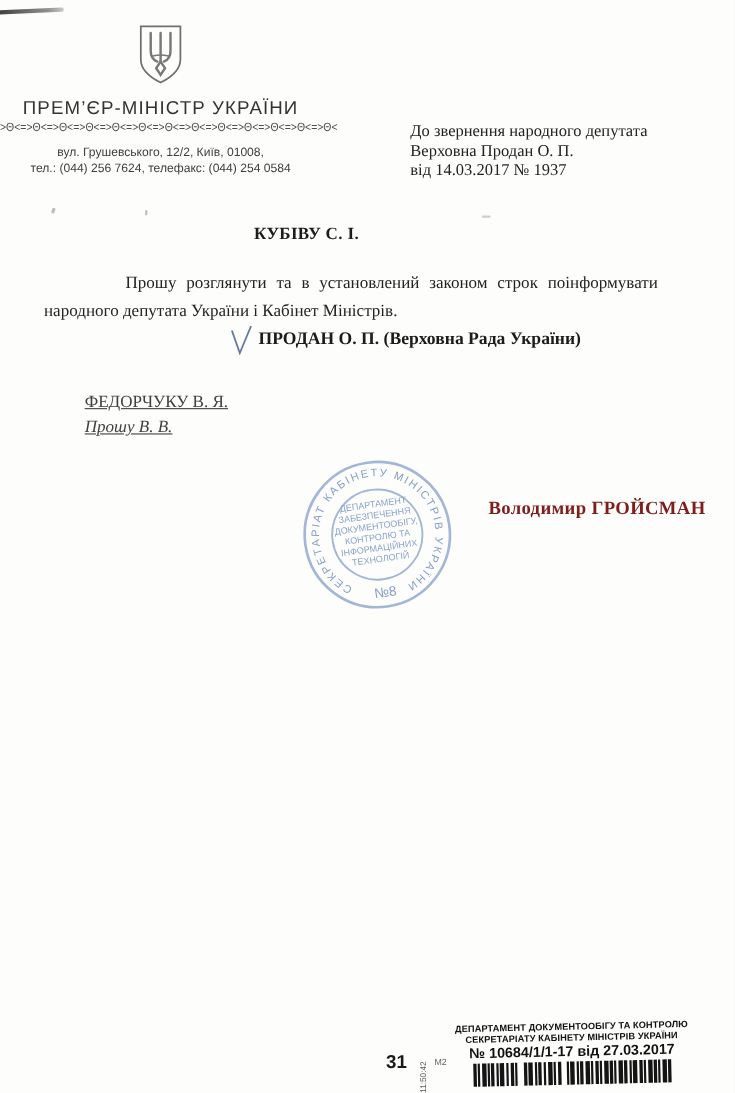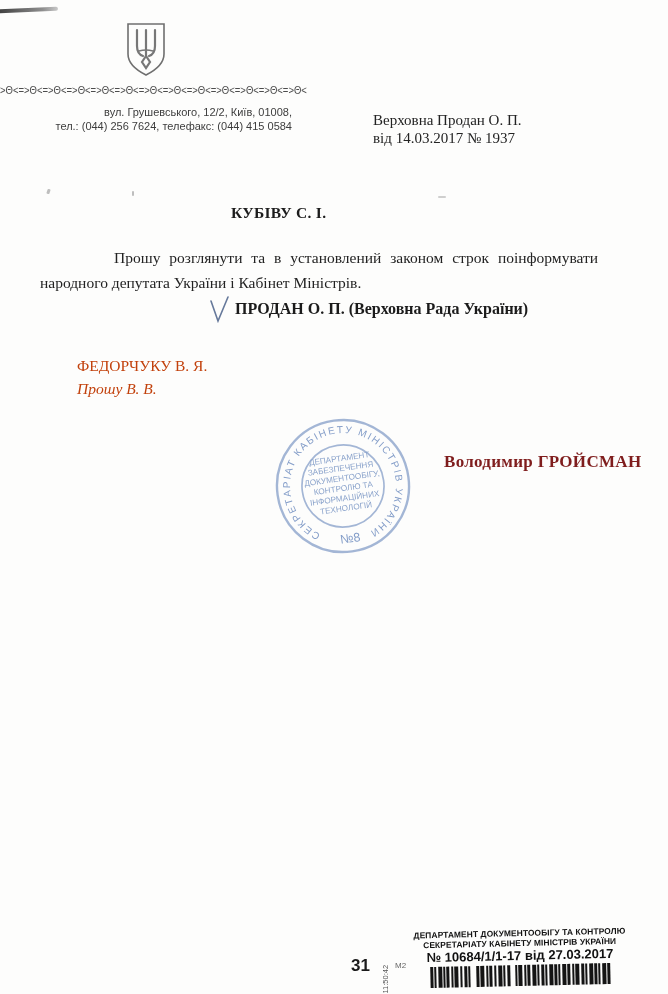--- a/index.html
+++ b/index.html
@@ -16,35 +16,35 @@
   .speck1{left:47px;top:189px;width:3px;height:5px;transform:rotate(20deg);}
   .speck2{left:132px;top:191px;width:2px;height:5px;}
   .speck3{left:438px;top:196px;width:8px;height:2px;opacity:.4;}
   
   .letterhead{position:absolute;left:0;top:22px;width:292px;text-align:center;
     font-family:"Liberation Sans", sans-serif;color:#3a3a3a;}
   .emblem{display:inline-block;width:48px;height:56px;}
   .lh-title{margin-top:6px;font-size:17px;letter-spacing:1px;color:#333;white-space:nowrap;}
   .lh-ornament{margin-top:2px;font-size:9.5px;letter-spacing:0px;color:#4c4c4c;
     white-space:nowrap;transform:scaleY(1.15);}
-  .lh-address{margin-top:10px;font-size:11px;line-height:14px;color:#3d3d3d;white-space:nowrap;text-align:right;}
+  .lh-address{margin-top:10px;font-size:11px;line-height:14px;color:#3d3d3d;white-space:nowrap;}
   
   .ref-note{position:absolute;left:373px;top:112px;width:250px;
     font-size:15px;line-height:17.5px;color:#232323;}
   
   .addressee{position:absolute;left:231px;top:204px;font-size:15.5px;font-weight:bold;
     color:#1c1c1c;letter-spacing:.3px;}
   .body-par{position:absolute;left:40px;top:245px;width:584px;
     font-size:15.5px;line-height:25px;color:#232323;}
   .body-line1{display:block;text-indent:74px;word-spacing:5px;white-space:nowrap;}
   .body-line2{display:block;white-space:nowrap;}
   .resolution-row{position:absolute;left:207px;top:293px;display:flex;align-items:flex-start;}
   .check{width:24px;height:28px;margin-right:4px;margin-top:2px;}
   .resolution-text{font-size:16px;font-weight:bold;color:#1b1b1b;margin-top:7px;white-space:nowrap;}
-  .recipients{position:absolute;left:77px;top:354px;font-size:15.5px;line-height:23px;color:#c2410c;}
+  .recipients{position:absolute;left:77px;top:354px;font-size:15.5px;line-height:23px;color:#404040;text-decoration:underline;}
   .recipient-sub{font-style:italic;}
   
   .stamp{position:absolute;left:266px;top:409px;width:154px;height:154px;
     transform:rotate(-8deg);opacity:.88;}
   .signer{position:absolute;left:444px;top:452px;font-size:17px;font-weight:bold;
     color:#7f1d1d;letter-spacing:.3px;white-space:nowrap;}
   
   .page-number{position:absolute;left:351px;top:956px;font-family:"Liberation Sans", sans-serif;
     font-size:17px;font-weight:bold;color:#1a1a1a;}
   .scan-time{position:absolute;left:358px;top:962px;width:54px;
@@ -78,28 +78,30 @@
         </g>
         <g stroke="#777" fill="none" stroke-width="2.2" stroke-linecap="round">
           <path d="M24,8 V34"></path>
           <path d="M15,8 V24 Q15,32 21,34"></path>
           <path d="M33,8 V24 Q33,32 27,34"></path>
           <path d="M24,34 L20,40 L24,46 L28,40 Z"></path>
           <path d="M17,29 Q24,27 31,29" stroke-width="1.4"></path>
         </g>
       </svg>
     </span>
+    <div class="lh-title">ПРЕМ’ЄР-МІНІСТР УКРАЇНИ</div>
     <div class="lh-ornament">&gt;Θ&lt;=&gt;Θ&lt;=&gt;Θ&lt;=&gt;Θ&lt;=&gt;Θ&lt;=&gt;Θ&lt;=&gt;Θ&lt;=&gt;Θ&lt;=&gt;Θ&lt;=&gt;Θ&lt;=&gt;Θ&lt;=&gt;Θ&lt;=&gt;Θ&lt;</div>
     <div class="lh-address">
       <div>вул. Грушевського, 12/2, Київ, 01008,</div>
-      <div>тел.: (044) 256 7624, телефакс:  (044) 415 0584</div>
+      <div>тел.: (044) 256 7624, телефакс:  (044) 254 0584</div>
     </div>
   </div>
 
   <div class="ref-note">
+    <div>До звернення народного депутата</div>
     <div>Верховна Продан О. П.</div>
     <div>від 14.03.2017 № 1937</div>
   </div>
 
   <div class="addressee">КУБІВУ С. І.</div>
 
   <div class="body-par">
     <span class="body-line1">Прошу розглянути та в установлений законом строк поінформувати</span>
     <span class="body-line2">народного депутата України і Кабінет Міністрів.</span>
   </div>

